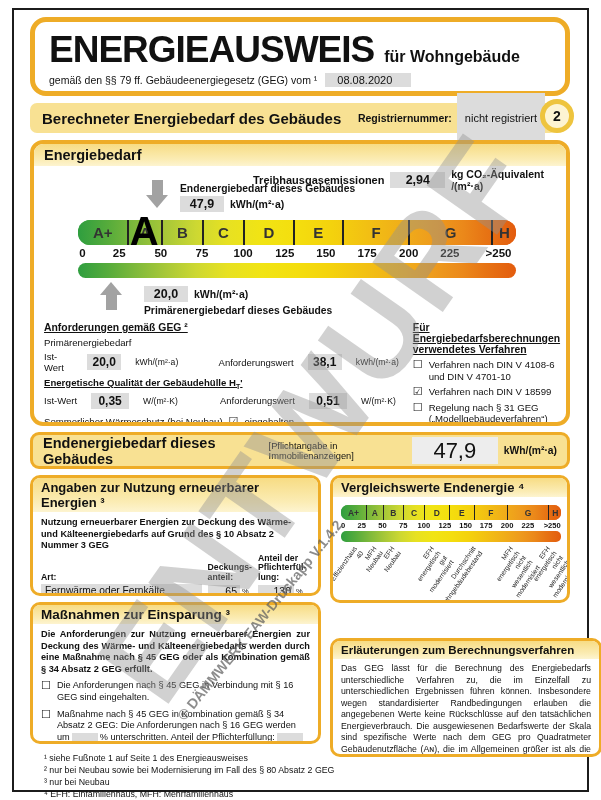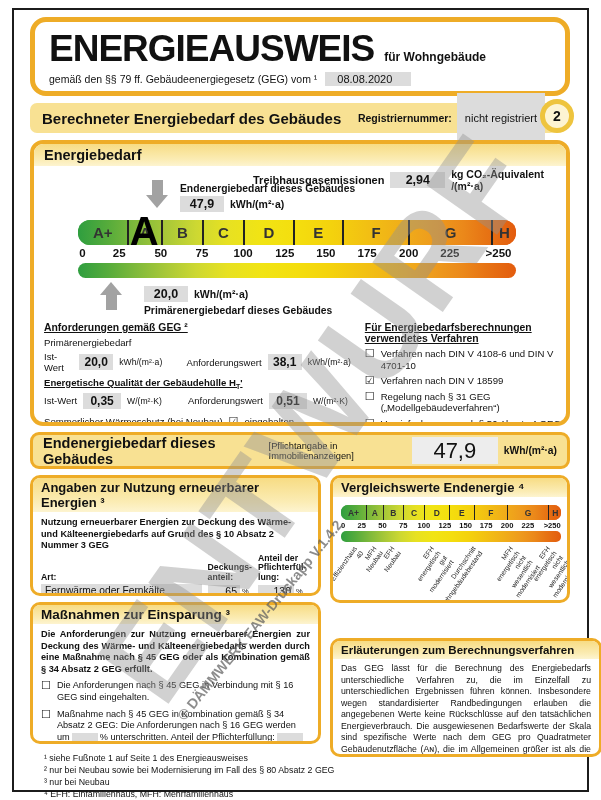--- a/index.html
+++ b/index.html
@@ -11,21 +11,21 @@
   }
   *{box-sizing:border-box;margin:0;padding:0;}
   html,body{width:601px;height:800px;}
   body{position:relative;background:#fff;font-family:"Liberation Sans",sans-serif;color:#111;overflow:hidden;}
   .frame{position:absolute;left:12px;top:8px;width:577px;height:784px;border:2px solid #1c1c1c;}
 
   
   .title-box{position:absolute;left:30px;top:17px;width:540px;height:79px;border:5px solid var(--gold);border-radius:16px;background:#fff;padding:6px 14px 4px;}
   .title-row{display:flex;align-items:baseline;gap:10px;}
   .big-title{font-size:37px;font-weight:bold;letter-spacing:-1px;}
-  .title-suffix{font-size:12px;font-weight:bold;margin-top:20px;}
+  .title-suffix{font-size:16px;font-weight:bold;margin-top:20px;}
   .law-row{display:flex;align-items:center;gap:8px;margin-top:2px;font-size:10.5px;}
   .date-box{background:var(--field);padding:1px 12px;font-size:11px;min-width:86px;}
 
   
   .section-bar{position:absolute;left:30px;top:103px;width:527px;height:30px;background:var(--band);border-radius:7px;display:flex;align-items:center;padding:0 12px;}
   .section-bar .t{font-size:15px;font-weight:bold;}
   .section-bar .rl{font-size:10.5px;font-weight:bold;margin-left:auto;margin-right:5px;}
   .reg-box{background:var(--field);padding:19px 8px;font-size:11px;}
   .page-circle{position:absolute;left:540px;top:99px;width:34px;height:34px;border:5px solid #eec43e;background:#fdf4d2;border-radius:50%;display:flex;align-items:center;justify-content:center;font-weight:bold;font-size:14px;}
 
@@ -63,21 +63,21 @@
   .arrow-prim{left:22px;top:62px;}
   .prim-text{position:absolute;left:66px;top:66px;}
   .prim-text .vrow{display:flex;align-items:center;gap:6px;}
   .prim-text .lab{font-size:10.3px;font-weight:bold;margin-top:3px;}
 
   .cols{position:absolute;left:10px;top:178px;width:520px;display:flex;gap:14px;}
   .col-left{flex:0 0 276px;}
   .col-right{flex:1;}
   .u-head{font-size:10.4px;font-weight:bold;text-decoration:underline;}
   .small-lab{font-size:9.6px;margin-top:4px;}
-  .req-row{display:flex;align-items:center;gap:6px;margin-top:3px;}
+  .req-row{display:flex;align-items:center;gap:14px;margin-top:3px;}
   .req-row .rl{font-size:9.5px;}
   .req-row .ru{font-size:8.6px;}
   .req-box{width:38px;font-size:12px;}
   .req-gap{width:14px;}
   .uline{text-decoration:underline;}
   .sub{font-size:7px;vertical-align:sub;}
   .summer-row{display:flex;align-items:center;gap:6px;margin-top:7px;font-size:9.6px;}
   .chk{font-size:11px;line-height:1;}
   .proc-item{display:flex;gap:6px;margin-top:4px;font-size:9.6px;line-height:1.2;}
 

